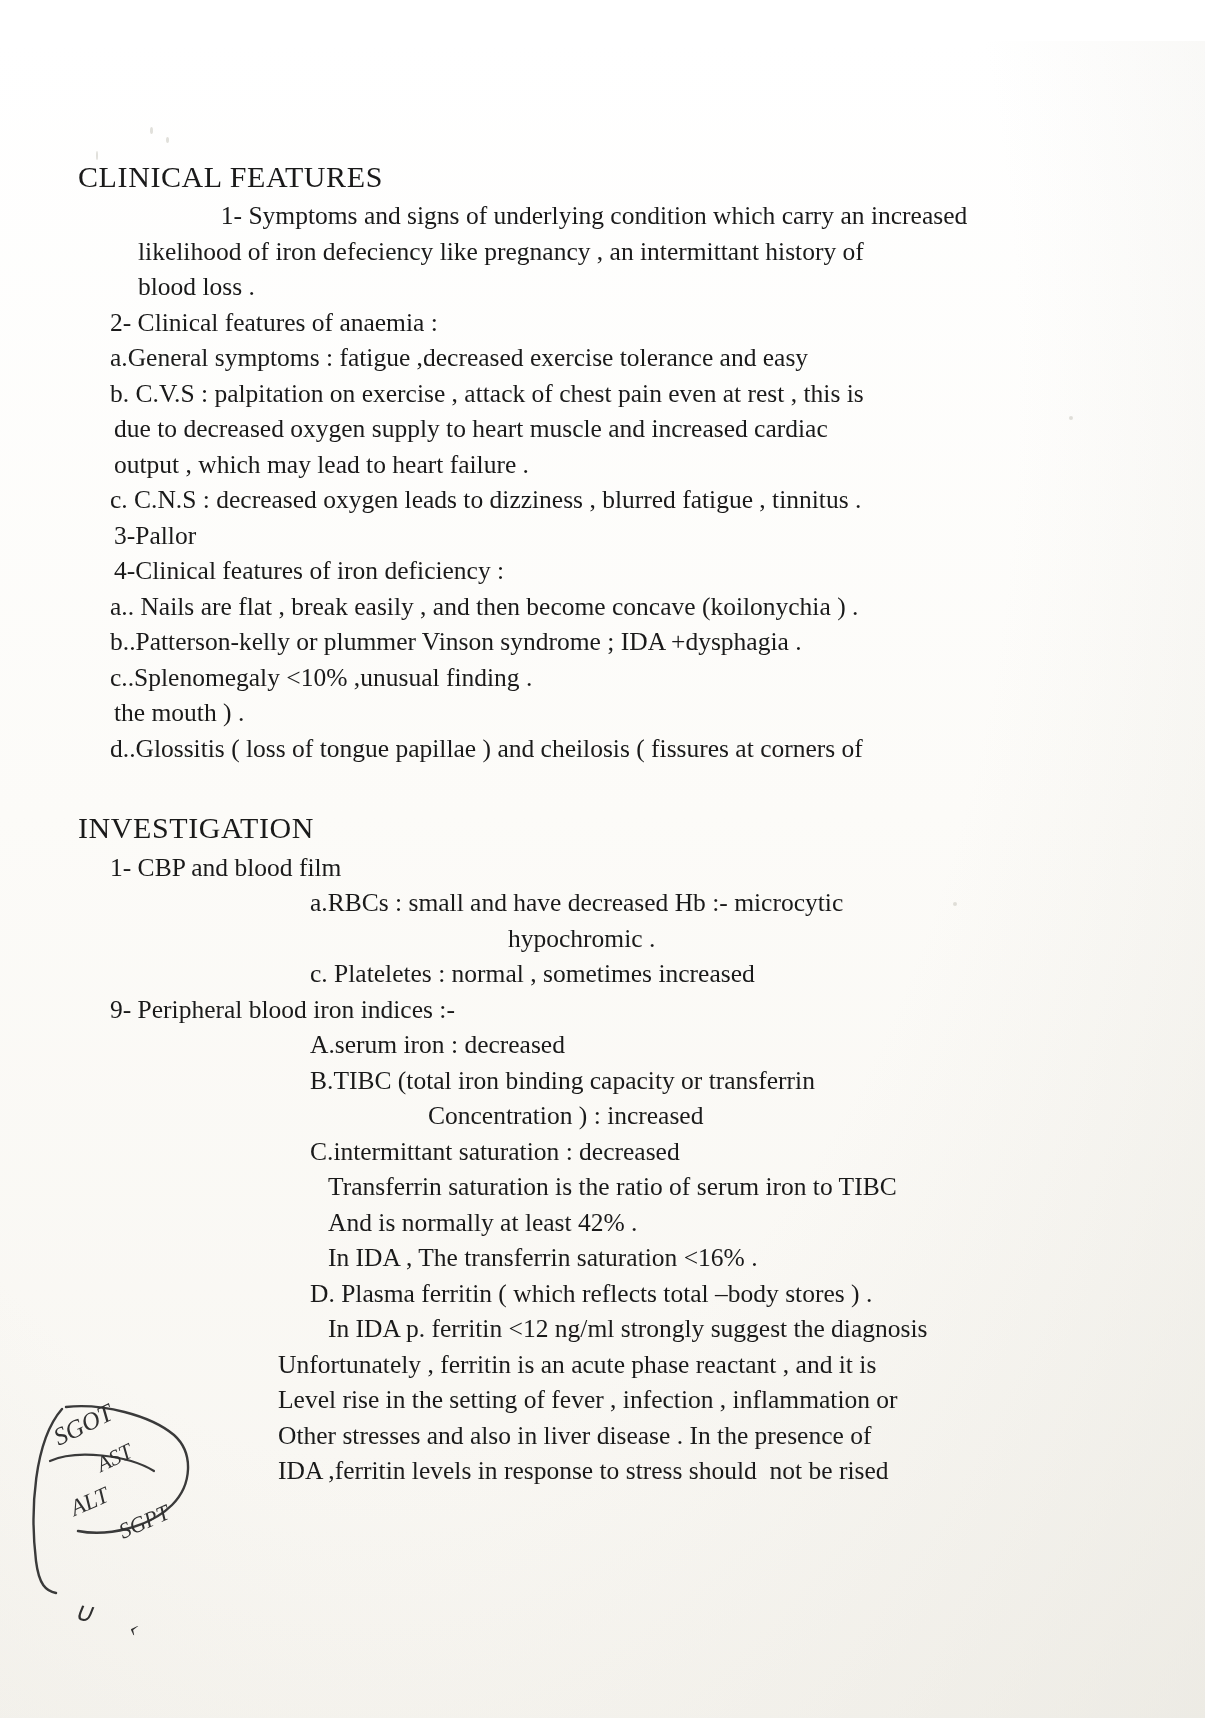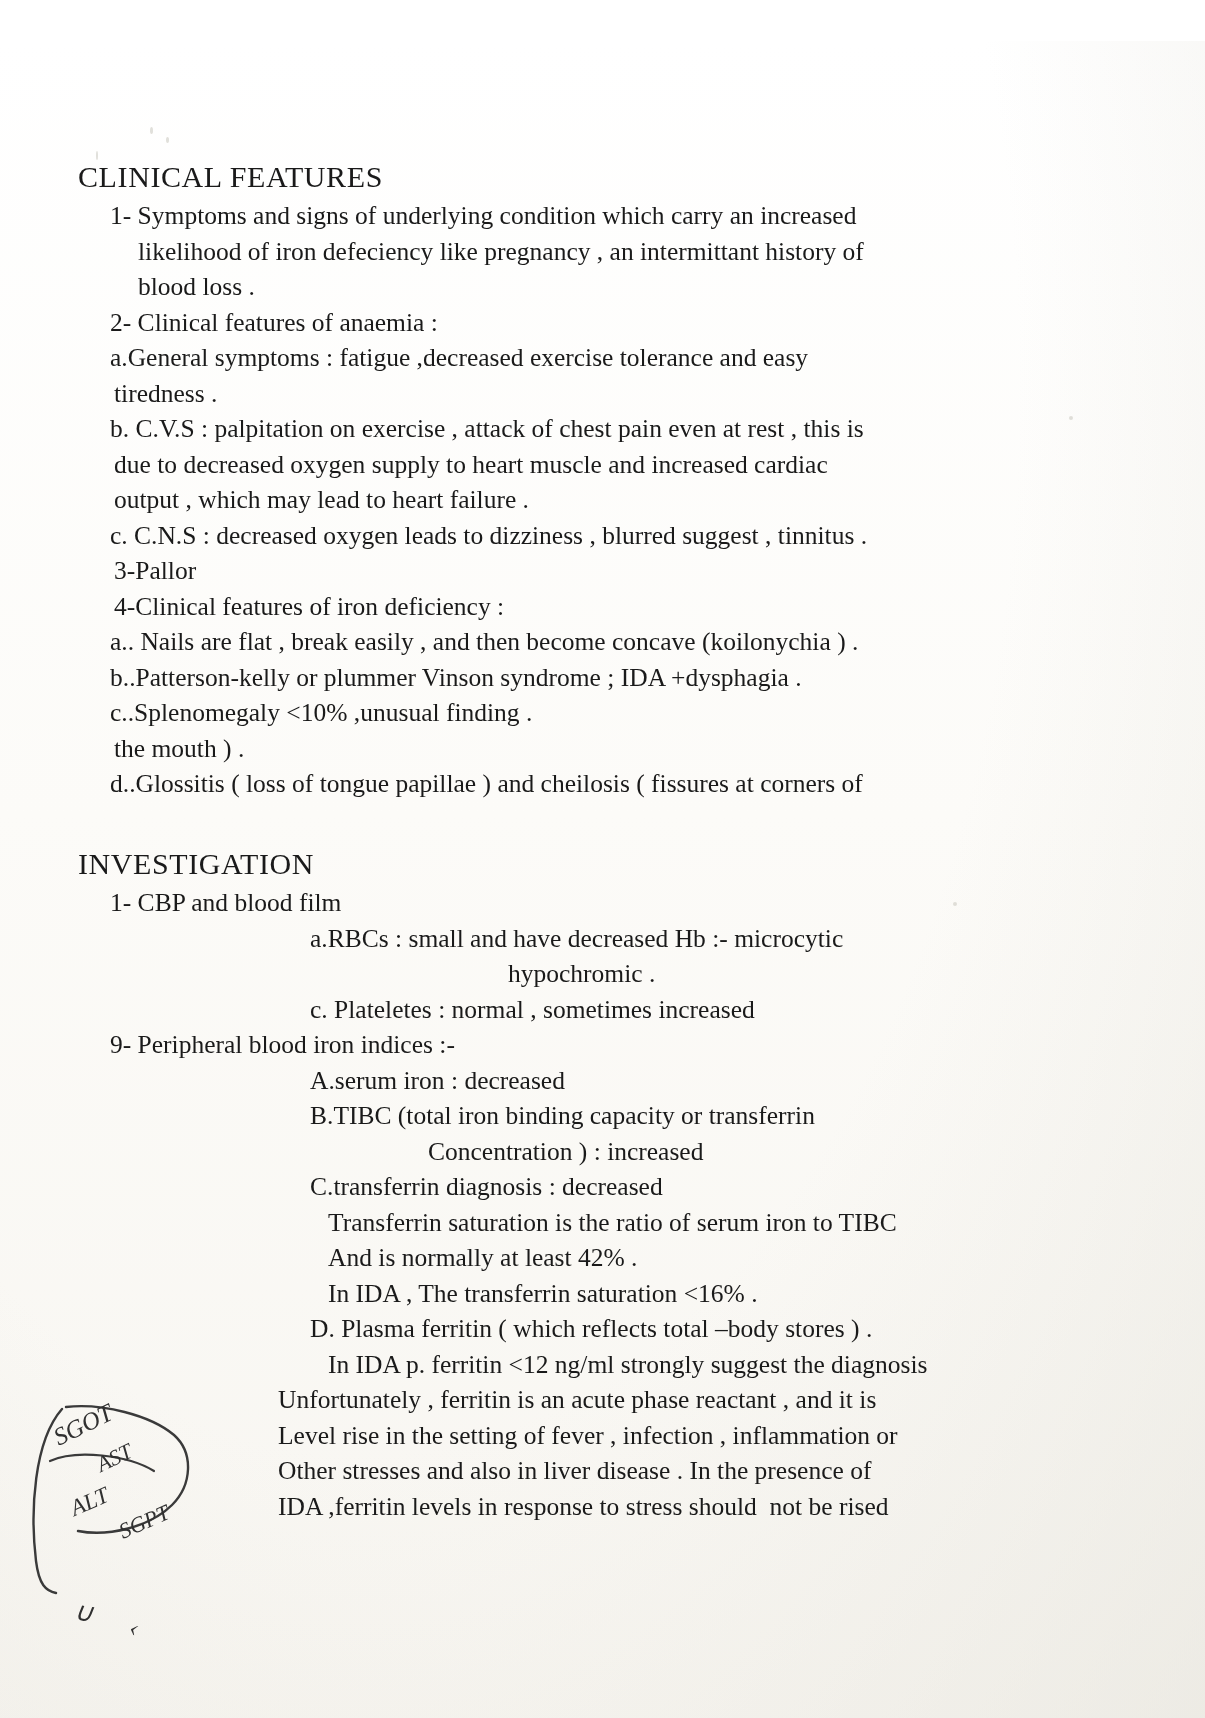--- a/index.html
+++ b/index.html
@@ -49,20 +49,21 @@
     line-height: 35.5px;
     white-space: pre-wrap;
     margin: 0;
   }
   .indent-1 { padding-left: 32px; }
   .indent-2 { padding-left: 36px; }
   .indent-3 { padding-left: 60px; }
   .hang {
     padding-left: 68px;
     text-indent: -36px;
+    text-align: center;
   }
   .deep {
     padding-left: 232px;
   }
   .deep2 {
     padding-left: 250px;
   }
   .deep-right {
     padding-left: 430px;
   }
@@ -131,25 +132,24 @@
 
   <div class="content">
 
     <h1 class="section-title">CLINICAL FEATURES</h1>
     <div class="block">
       <p class="line hang">1- Symptoms and signs of underlying condition which carry an increased</p>
       <p class="line indent-3">likelihood of iron defeciency like pregnancy , an intermittant history of</p>
       <p class="line indent-3">blood loss .</p>
       <p class="line indent-1">2- Clinical features of anaemia :</p>
       <p class="line indent-1">a.General symptoms : fatigue ,decreased exercise tolerance and easy</p>
-      <p class="line indent-2">tiredness .</p>
       <p class="line indent-1">b. C.V.S : palpitation on exercise , attack of chest pain even at rest , this is</p>
       <p class="line indent-2">due to decreased oxygen supply to heart muscle and increased cardiac</p>
       <p class="line indent-2">output , which may lead to heart failure .</p>
-      <p class="line indent-1">c. C.N.S : decreased oxygen leads to dizziness , blurred suggest , tinnitus .</p>
+      <p class="line indent-1">c. C.N.S : decreased oxygen leads to dizziness , blurred fatigue , tinnitus .</p>
       <p class="line indent-2">3-Pallor</p>
       <p class="line indent-2">4-Clinical features of iron deficiency :</p>
       <p class="line indent-1">a.. Nails are flat , break easily , and then become concave (koilonychia ) .</p>
       <p class="line indent-1">b..Patterson-kelly or plummer Vinson syndrome ; IDA +dysphagia .</p>
       <p class="line indent-1">c..Splenomegaly &lt;10% ,unusual finding .</p>
       <p class="line indent-2">the mouth ) .</p>
       <p class="line indent-1">d..Glossitis ( loss of tongue papillae ) and cheilosis ( fissures at corners of</p>
     </div>
 
     <div class="spacer-lg"></div>
@@ -157,21 +157,21 @@
     <h1 class="section-title">INVESTIGATION</h1>
     <div class="block">
       <p class="line indent-1">1- CBP and blood film</p>
       <p class="line deep">a.RBCs : small and have decreased Hb :- microcytic</p>
       <p class="line deep-right">hypochromic .</p>
       <p class="line deep">c. Plateletes : normal , sometimes increased</p>
       <p class="line indent-1">9- Peripheral blood iron indices :-</p>
       <p class="line deep">A.serum iron : decreased</p>
       <p class="line deep">B.TIBC (total iron binding capacity or transferrin</p>
       <p class="line deep-center">Concentration ) : increased</p>
-      <p class="line deep">C.transferrin diagnosis : decreased</p>
+      <p class="line deep">C.intermittant saturation : decreased</p>
       <p class="line deep2">Transferrin saturation is the ratio of serum iron to TIBC</p>
       <p class="line deep2">And is normally at least 42% .</p>
       <p class="line deep2">In IDA , The transferrin saturation &lt;16% .</p>
       <p class="line deep">D. Plasma ferritin ( which reflects total –body stores ) .</p>
       <p class="line deep2">In IDA p. ferritin &lt;12 ng/ml strongly suggest the diagnosis</p>
       <p class="line mid">Unfortunately , ferritin is an acute phase reactant , and it is</p>
       <p class="line mid">Level rise in the setting of fever , infection , inflammation or</p>
       <p class="line mid">Other stresses and also in liver disease . In the presence of</p>
       <p class="line mid">IDA ,ferritin levels in response to stress should  not be rised</p>
     </div>

